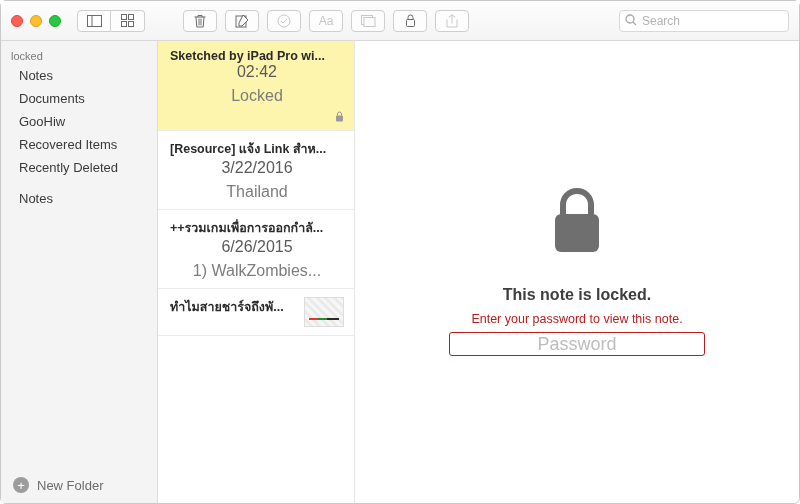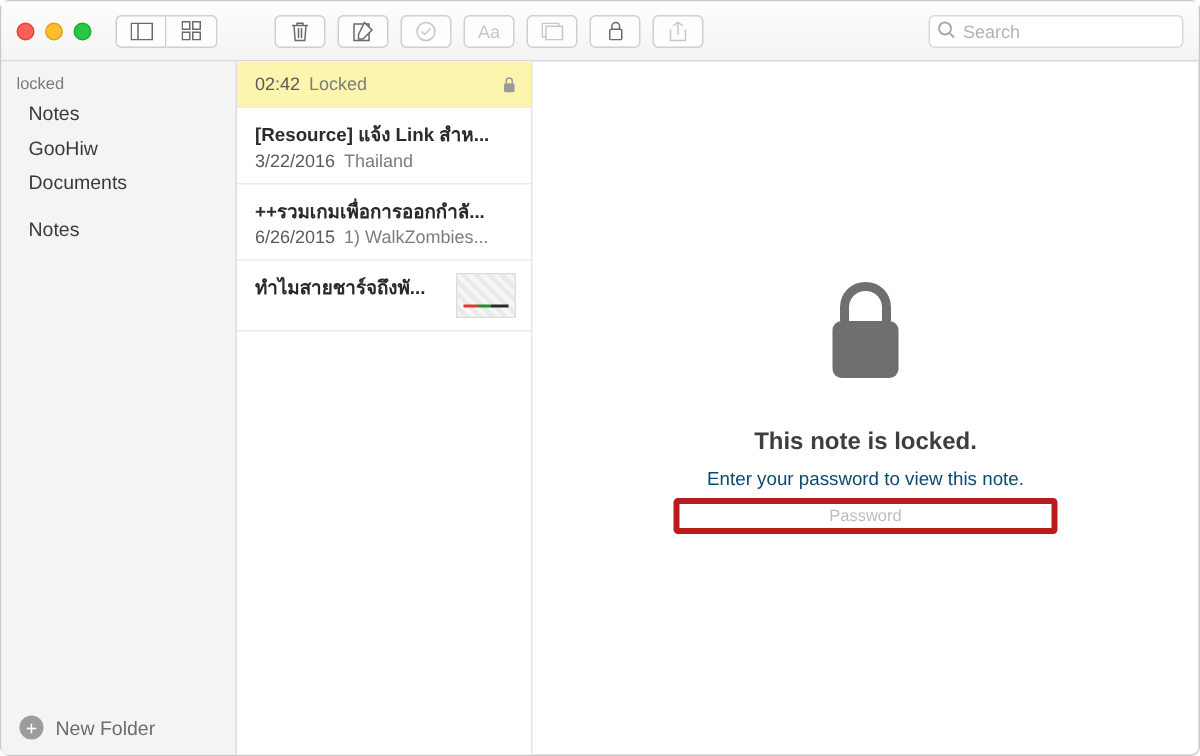--- a/index.html
+++ b/index.html
@@ -28,30 +28,30 @@
 .sb-section { padding: 3px 10px 2px; color: #7a7a7a; font-size: 11px; }
 .sb-item { padding: 4px 10px 4px 18px; cursor: default; }
 .sb-item.selected { background: #dcdbdc; }
 .sb-foot { margin-top: auto; display: flex; align-items: center; gap: 8px; padding: 10px 12px; color: #6c6c6c; font-size: 13px; }
 .plus-circ { width: 16px; height: 16px; border-radius: 50%; background: #9c9c9c; color: #fff; display: flex; align-items: center; justify-content: center; font-size: 13px; line-height: 1; }
 .notelist { width: 197px; background: #fff; border-right: 1px solid #e5e5e5; overflow-y: auto; }
 .nrow { padding: 8px 10px 8px 12px; border-bottom: 1px solid #ececec; display: flex; }
 .nrow.sel { background: #fdf4ad; }
 .ntxt { flex: 1; min-width: 0; }
 .ntitle { font-size: 12.5px; font-weight: 600; color: #2a2a2a; white-space: nowrap; overflow: hidden; text-overflow: ellipsis; }
-.nmeta { font-size: 12px; color: #7d7d7d; white-space: nowrap; overflow: hidden; text-overflow: ellipsis; display: flex; align-items: center; gap: 6px; }
+.nmeta { font-size: 16px; color: #7d7d7d; white-space: nowrap; overflow: hidden; text-overflow: ellipsis; display: flex; align-items: center; gap: 6px; flex-direction: column; }
 .nmeta .date { color: #5a5a5a; }
 .lockglyph { color: #9a9a9a; margin-left: auto; }
 .thumb { width: 40px; height: 30px; margin-left: 6px; border: 1px solid #ddd; background: repeating-linear-gradient(45deg,#f6f6f6,#f6f6f6 3px,#eaeaea 3px,#eaeaea 6px); position: relative; flex-shrink: 0; }
 .thumb::after { content:""; position:absolute; left:4px; right:4px; bottom:6px; height:2px; background: linear-gradient(90deg,#e03a2f 0 30%,#2a8a2a 30% 60%,#2a2a2a 60% 100%); }
 .main { flex: 1; display: flex; flex-direction: column; align-items: center; justify-content: center; gap: 6px; color: #3e3e3e; }
 .lockbig { color: #6f6f6f; }
 .l-head { font-size: 16px; font-weight: 600; margin-top: 24px; }
-.l-sub { font-size: 12.5px; color: #0c4a6e; margin-top: 2px; }
-.pwd { width: 256px; height: 24px; border: 4px solid #b91c1c; border-radius: 3px; font-size: 11px; text-align: center; color: #333; }
+.l-sub { font-size: 12.5px; color: #b91c1c; margin-top: 2px; }
+.pwd { width: 256px; height: 24px; border: 1px solid #b91c1c; border-radius: 3px; font-size: 18px; text-align: center; color: #333; }
 .pwd::placeholder { color: #bdbdbd; }
 svg { display: block; }
 </style>
 </head>
 <body>
 
 <div class="window">
   <div class="titlebar">
     <div class="traffic">
       <div class="tdot tred"></div>
@@ -133,33 +133,36 @@
           </svg>
       </span>
       <input type="text" placeholder="Search" style="">
     </div>
   </div>
 
   <div class="body">
     <div class="sidebar">
       <div class="sb-section">locked</div>
       <div class="sb-item">Notes</div>
+      <div class="sb-item">Documents</div>
       <div class="sb-item">GooHiw</div>
-      <div class="sb-item">Documents</div>
+      <div class="sb-item">Recovered Items</div>
+      <div class="sb-item">Recently Deleted</div>
       <div style="height:8px"></div>
       <div class="sb-item">Notes</div>
       <div class="sb-foot">
         <div class="plus-circ">+</div>
         <span>New Folder</span>
       </div>
     </div>
 
     <div class="notelist">
       <div class="nrow sel">
         <div class="ntxt">
+          <div class="ntitle">Sketched by iPad Pro wi...</div>
           <div class="nmeta">
               <span class="date">02:42</span>
               <span>Locked</span>
               <span class="lockglyph">
                 <svg width="9" height="11" viewBox="0 0 9 11">
                   <rect x="1" y="4.5" width="7" height="6" rx="1" fill="currentColor"></rect>
                   <path d="M2.5 4.5V3a2 2 0 014 0v1.5" fill="none" stroke="currentColor"></path>
                 </svg>
               </span>
             </div>

